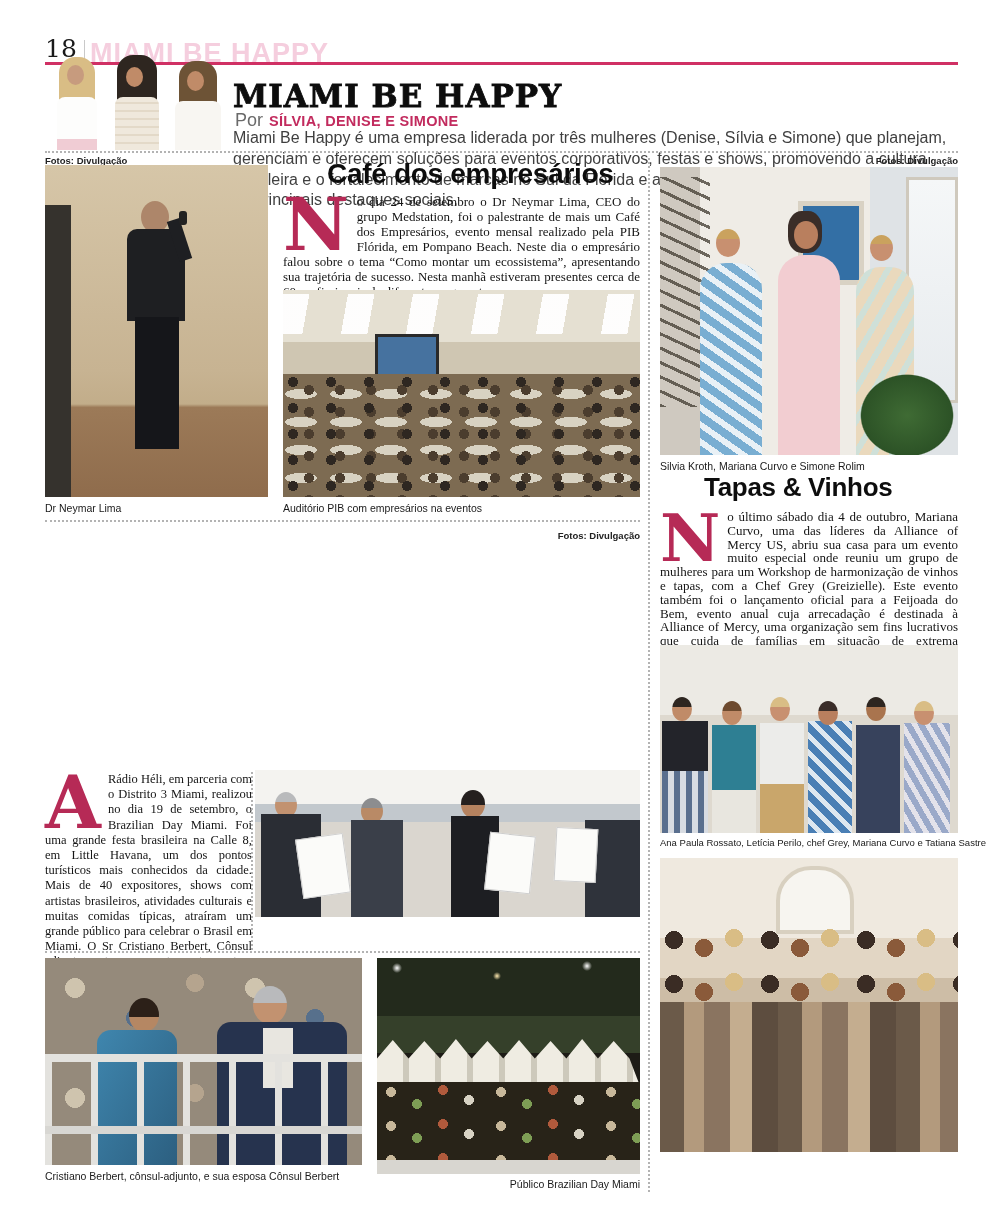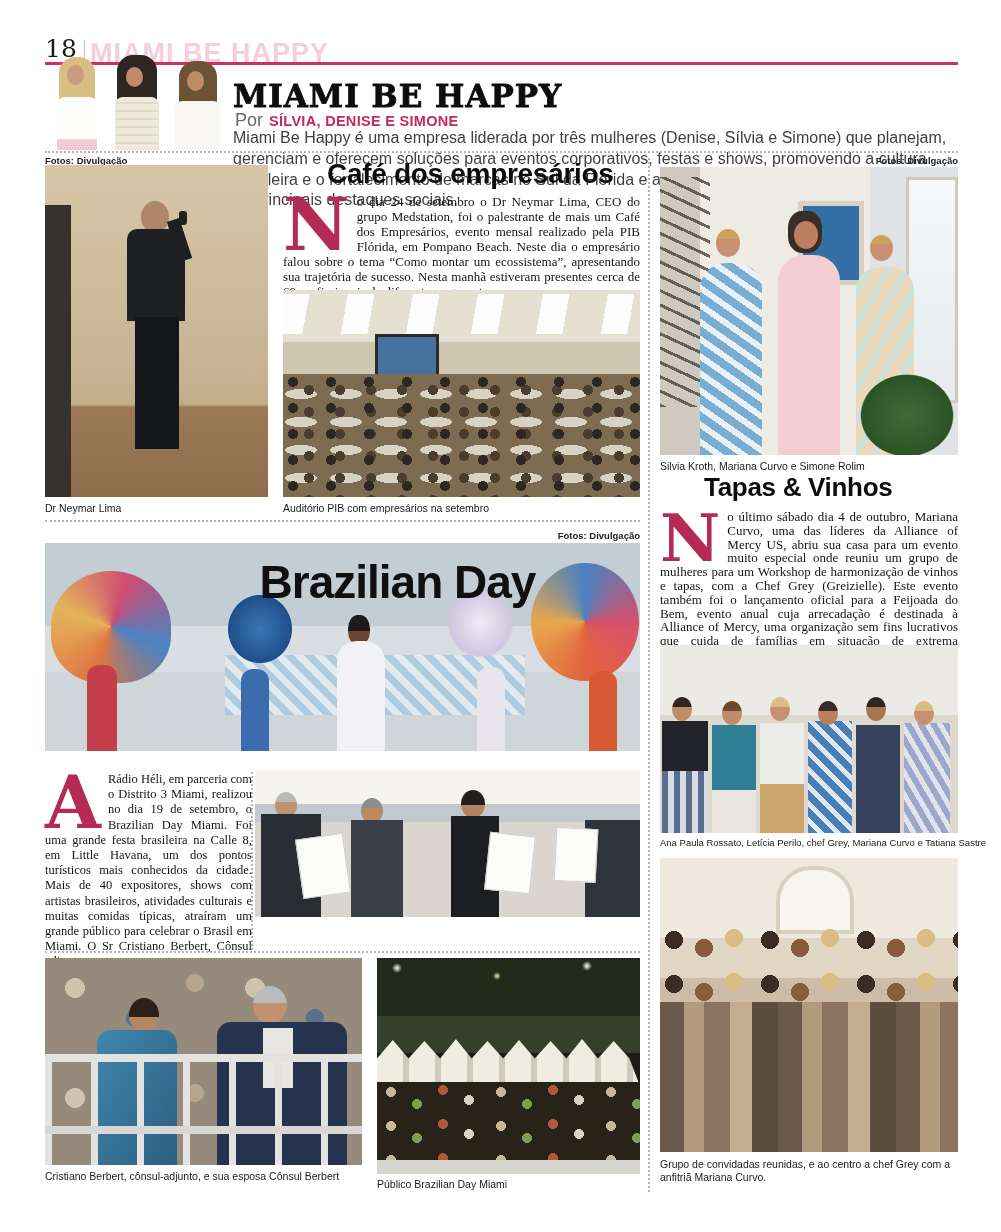--- a/index.html
+++ b/index.html
@@ -111,21 +111,21 @@
   <div class="abs headline" id="cafe-head">Café dos empresários</div>
   <div class="abs body-txt" id="cafe-body">
     <span class="dc">N</span><span>o dia 24 de setembro o Dr Neymar Lima, CEO do grupo Medstation, foi o palestrante de mais um Café dos Empresários, evento mensal realizado pela PIB Flórida, em Pompano Beach. Neste dia o empresário falou sobre o tema “Como montar um ecossistema”, apresentando sua trajetória de sucesso. Nesta manhã estiveram presentes cerca de 60 profissionais de diferentes segmentos.</span>
   </div>
 
   <div class="ph" id="ph-auditorio">
     <div style="left:0;top:4px;right:0;height:40px;background:repeating-linear-gradient(100deg,rgba(255,255,255,.95) 0 26px,rgba(255,255,255,0) 26px 64px);"></div>
     <div style="left:92px;top:44px;width:58px;height:38px;background:#46729f;border:3px solid #2a2a2a;"></div>
     <div style="left:0;top:84px;right:0;bottom:0;background-color:#7d6b52;background-image:radial-gradient(circle 5px at 10px 8px,#2e2721 99%,transparent),radial-gradient(circle 5px at 26px 16px,#4b3d2e 99%,transparent),radial-gradient(ellipse 16px 5px at 18px 20px,#d8d2c2 99%,transparent);background-size:38px 26px,31px 22px,45px 28px;"></div>
   </div>
-  <div class="abs caption" style="left:283px;top:502px;width:357px;">Auditório PIB com empresários na setembro</div>
+  <div class="abs caption" style="left:283px;top:502px;width:357px;">Auditório PIB com empresários na eventos</div>
 
   <div class="ph" id="ph-tapas1">
     <div style="left:0;top:10px;width:50px;height:230px;background:repeating-linear-gradient(25deg,#4a443a 0 3px,transparent 3px 13px);opacity:.8;"></div>
     <div style="left:246px;top:10px;width:46px;height:220px;background:linear-gradient(#f5f7f8,#e7ebee);border:3px solid #cfc9bd;"></div>
     <div style="left:138px;top:34px;width:56px;height:74px;background:#336fa5;border:5px solid #d9d2c4;"></div>
     <div style="left:56px;top:62px;width:24px;height:28px;background:linear-gradient(#caa25e 0 35%,#c89070 35%);border-radius:50%;"></div>
     <div style="left:40px;top:96px;width:62px;height:192px;background:repeating-linear-gradient(35deg,#79aed2 0 8px,#e9f1f6 8px 14px);border-radius:26px 26px 0 0;"></div>
     <div style="left:128px;top:44px;width:34px;height:42px;background:#3a2d28;border-radius:40%;"></div>
     <div style="left:134px;top:54px;width:24px;height:28px;background:#b97f5e;border-radius:50%;"></div>
     <div style="left:118px;top:88px;width:62px;height:200px;background:#f2cdd1;border-radius:26px 26px 0 0;"></div>
@@ -154,38 +154,23 @@
     <div style="left:206px;top:52px;width:20px;height:24px;background:linear-gradient(#2e2620 0 40%,#a9744e 40%);border-radius:50%;"></div>
     <div style="left:254px;top:56px;width:20px;height:24px;background:linear-gradient(#d9bd85 0 40%,#c89070 40%);border-radius:50%;"></div>
   </div>
   <div class="abs caption" style="left:660px;top:837px;width:298px;font-size:9.5px;white-space:nowrap;">Ana Paula Rossato, Letícia Perilo, chef Grey, Mariana Curvo e Tatiana Sastre</div>
 
   <div class="ph" id="ph-tapas3">
     <div style="left:116px;top:8px;width:70px;height:60px;background:#f7f5f0;border:4px solid #d8d0c0;border-radius:35px 35px 0 0;"></div>
     <div style="left:0;top:70px;right:0;height:80px;background-image:radial-gradient(circle 9px at 14px 12px,#3a2c24 99%,transparent),radial-gradient(circle 9px at 44px 20px,#8a5a3a 99%,transparent),radial-gradient(circle 9px at 74px 10px,#d9bd85 99%,transparent);background-size:96px 44px;"></div>
     <div style="left:0;bottom:0;right:0;height:150px;background:repeating-linear-gradient(90deg,#6b5a49 0 24px,#b39a7d 24px 44px,#8a7460 44px 70px,#c4ad8f 70px 92px,#5d4d3f 92px 118px);"></div>
   </div>
-  <div class="abs caption" style="left:660px;top:1158px;width:298px;">Grupo de convidadas reunidas, e ao centro a chef Grey com a anfitriã Mariana Curvo.</div>
 
   <div class="abs dotted-h" style="left:45px;top:520px;width:595px;"></div>
   <div class="abs credit" style="left:45px;top:530px;width:595px;text-align:right;">Fotos: Divulgação</div>
-  <div class="ph" id="ph-brazilian">
-    <div style="left:180px;top:112px;width:300px;height:60px;background:repeating-linear-gradient(45deg,#a8c8e0 0 7px,#e4edf3 7px 14px);opacity:.85;"></div>
-    <div style="left:6px;top:28px;width:120px;height:112px;background:conic-gradient(from 200deg,#e06a32,#e8b14a,#cf3d6a,#3a79c0,#e06a32);border-radius:50% 50% 42% 42%;opacity:.9;"></div>
-    <div style="left:170px;top:38px;width:90px;height:96px;background:radial-gradient(closest-side,#3b76b8,#1f4f8a 70%,transparent 72%);"></div>
-    <div style="left:388px;top:30px;width:95px;height:100px;background:radial-gradient(closest-side,#f0ecf4,#cfc6e0 65%,transparent 70%);"></div>
-    <div style="left:486px;top:20px;width:108px;height:118px;background:conic-gradient(from 180deg,#e2562c,#eca23e,#3a79c0,#d8425f,#e2562c);border-radius:50%;opacity:.9;"></div>
-    <div style="left:42px;top:122px;width:30px;height:86px;background:#c43f4a;border-radius:12px 12px 0 0;"></div>
-    <div style="left:196px;top:126px;width:28px;height:82px;background:#3a6cae;border-radius:12px 12px 0 0;"></div>
-    <div style="left:303px;top:72px;width:22px;height:30px;background:linear-gradient(#1c1a1a 0 55%,#6b4630 55%);border-radius:45%;"></div>
-    <div style="left:292px;top:98px;width:48px;height:110px;background:#f2f2f4;border-radius:20px 20px 0 0;"></div>
-    <div style="left:432px;top:124px;width:28px;height:84px;background:#e9e5ec;border-radius:12px 12px 0 0;"></div>
-    <div style="left:544px;top:128px;width:28px;height:80px;background:#d85a32;border-radius:12px 12px 0 0;"></div>
-    <div id="bd-title">Brazilian Day</div>
-  </div>
 
   <div class="abs body-txt" id="radio-body">
     <span class="dc">A</span><span>Rádio Héli, em parceria com o Distrito 3 Miami, realizou no dia 19 de setembro, o Brazilian Day Miami. Foi uma grande festa brasileira na Calle 8, em Little Havana, um dos pontos turísticos mais conhecidos da cidade. Mais de 40 expositores, shows com artistas brasileiros, atividades culturais e muitas comidas típicas, atraíram um grande público para celebrar o Brasil em Miami. O Sr Cristiano Berbert, Cônsul adjunto, esteve presente, entre outros convidados de honra.</span>
   </div>
   <div class="abs dotted-v" style="left:251px;top:772px;height:178px;"></div>
 
   <div class="ph" id="ph-cert">
     <div style="left:20px;top:22px;width:22px;height:26px;background:linear-gradient(#b9babc 0 40%,#c29270 40%);border-radius:50%;"></div>
     <div style="left:6px;top:44px;width:60px;height:103px;background:#2a2d34;"></div>
     <div style="left:44px;top:66px;width:46px;height:58px;background:#fbfbf9;border:1px solid #ccc;transform:rotate(-8deg);"></div>
@@ -211,15 +196,15 @@
     <div style="left:0;top:168px;right:0;height:8px;background:#d8d7d3;"></div>
   </div>
   <div class="abs caption" style="left:45px;top:1170px;width:317px;">Cristiano Berbert, cônsul-adjunto, e sua esposa Cônsul Berbert</div>
 
   <div class="ph" id="ph-publico">
     <div style="left:0;top:0;right:0;height:60px;background-image:radial-gradient(circle 3px at 20px 10px,#fff,transparent 5px),radial-gradient(circle 2px at 120px 18px,#ffe9b0,transparent 4px),radial-gradient(circle 3px at 210px 8px,#fff,transparent 5px);"></div>
     <div style="left:0;top:78px;right:0;height:50px;background:repeating-linear-gradient(90deg,#efece2 0 26px,#cdc9bb 26px 32px);clip-path:polygon(0 100%,0 45%,6% 8%,12% 45%,18% 10%,24% 45%,30% 6%,36% 45%,42% 10%,48% 45%,54% 8%,60% 45%,66% 10%,72% 45%,78% 6%,84% 45%,90% 10%,96% 45%,100% 100%);"></div>
     <div style="left:0;top:124px;right:0;bottom:14px;background-color:#282318;background-image:radial-gradient(circle 5px at 14px 10px,#c8b89a 98%,transparent),radial-gradient(circle 5px at 40px 22px,#7e9e55 98%,transparent),radial-gradient(circle 5px at 66px 8px,#b05a3c 98%,transparent),radial-gradient(circle 5px at 92px 18px,#d8d3c4 98%,transparent);background-size:110px 34px;"></div>
     <div style="left:0;bottom:0;right:0;height:14px;background:#d8d6d0;"></div>
   </div>
-  <div class="abs caption" style="left:377px;top:1178px;width:263px;">Público Brazilian Day Miami</div>
+  <div class="abs caption" style="left:377px;top:1178px;width:263px;text-align:right;">Público Brazilian Day Miami</div>
 
 </div>
 
 </body></html>

